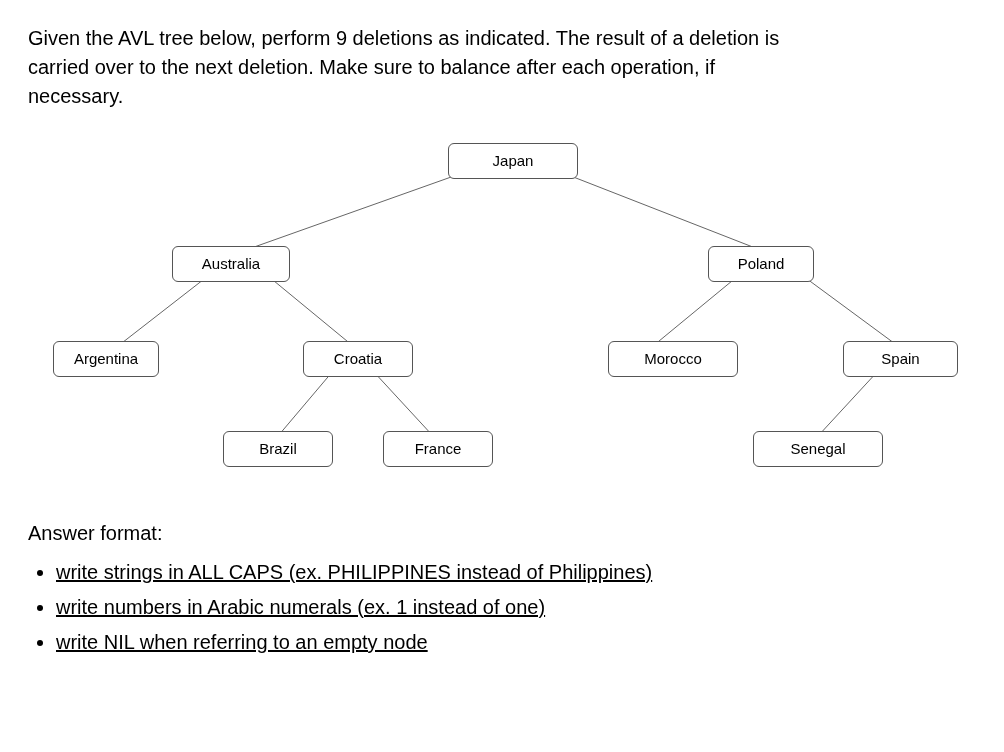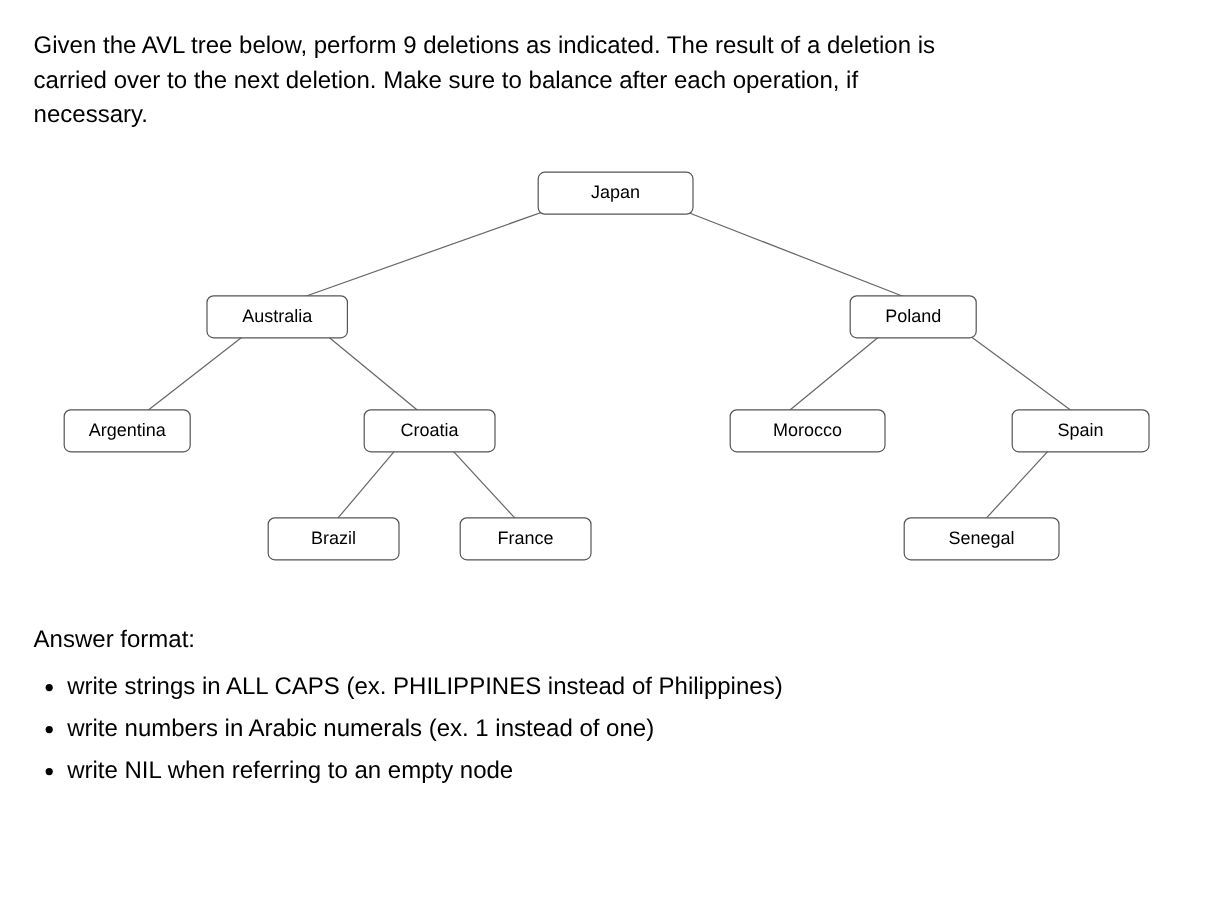--- a/index.html
+++ b/index.html
@@ -38,20 +38,21 @@
     height: 100%;
     z-index: 0;
   }
   .node { z-index: 1; }
   .answer-heading {
     margin: 20px 0 10px 0;
   }
   ul.fmt {
     margin: 6px 0 4px 0;
     padding-left: 28px;
+    text-decoration: underline;
   }
   ul.fmt li {
     margin: 6px 0;
     font-size: 20px;
   }
 </style>
 </head>
 <body>
 
 <div class="question-text">

